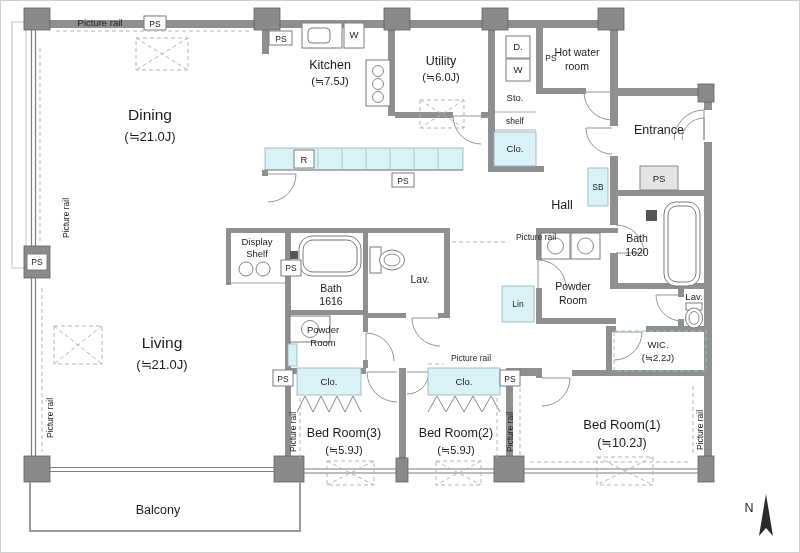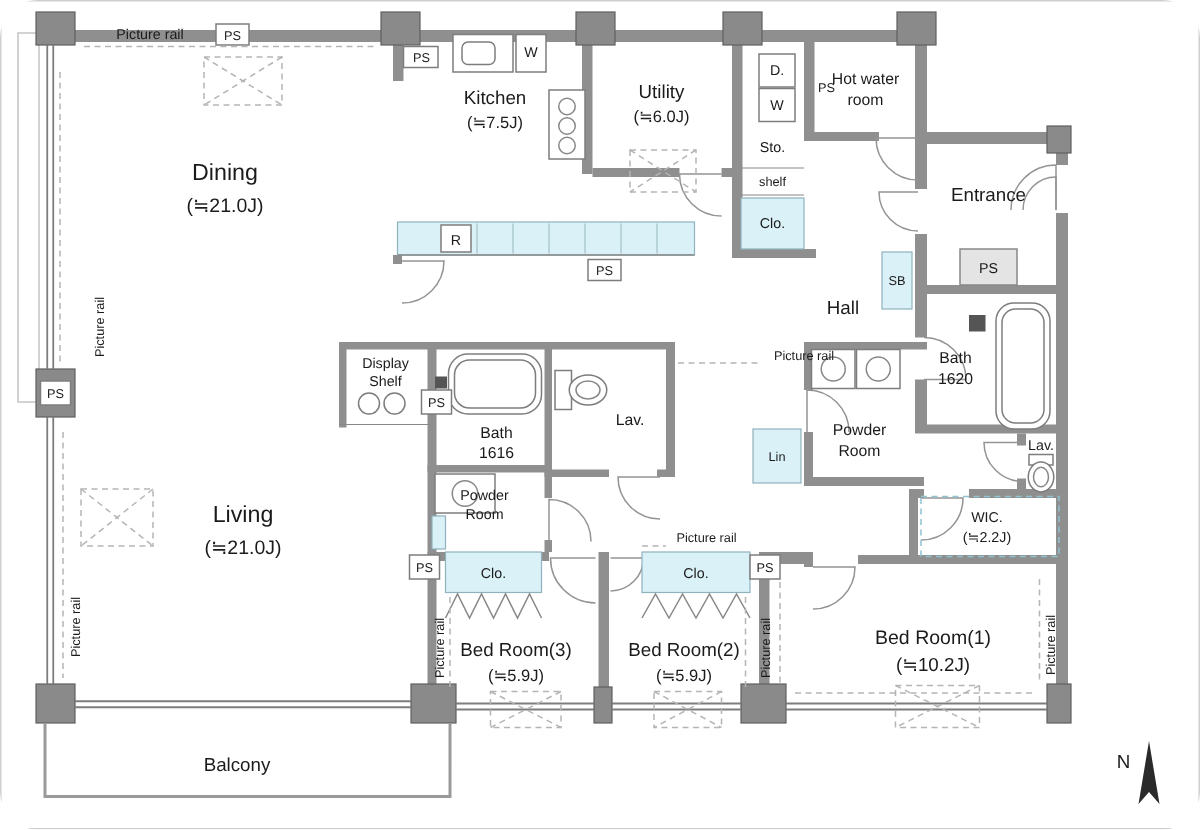--- a/index.html
+++ b/index.html
@@ -1,16 +1,16 @@
 <!DOCTYPE html>
 <html><head>
 <meta charset="utf-8">
 <style>
   html,body{margin:0;padding:0;background:#fff;}
-  .stage{position:relative;width:800px;height:553px;background:#fff;overflow:hidden;border-radius:25px;}
+  .stage{position:relative;width:800px;height:553px;background:#fff;overflow:hidden;}
   svg{display:block;}
   text{font-family:"Liberation Sans","DejaVu Sans",sans-serif;fill:#1b1b1b;text-anchor:middle;}
   .s8{font-size:8.5px}.s9{font-size:9.5px}.s10{font-size:10.5px}.s11{font-size:11px}
   .s12{font-size:12.5px}.s13{font-size:13px}.s15{font-size:15.5px}
   .wall{fill:#8f8f8f;stroke:none}
   .pillar{fill:#8a8a8a;stroke:#5f5f5f;stroke-width:.8}
   .blue{fill:#daf1f8;stroke:#8fb2bc;stroke-width:.8}
   .thin{fill:none;stroke:#888;stroke-width:1}
   .fix{fill:#fff;stroke:#7d7d7d;stroke-width:1}
   .door{fill:none;stroke:#949494;stroke-width:1}

